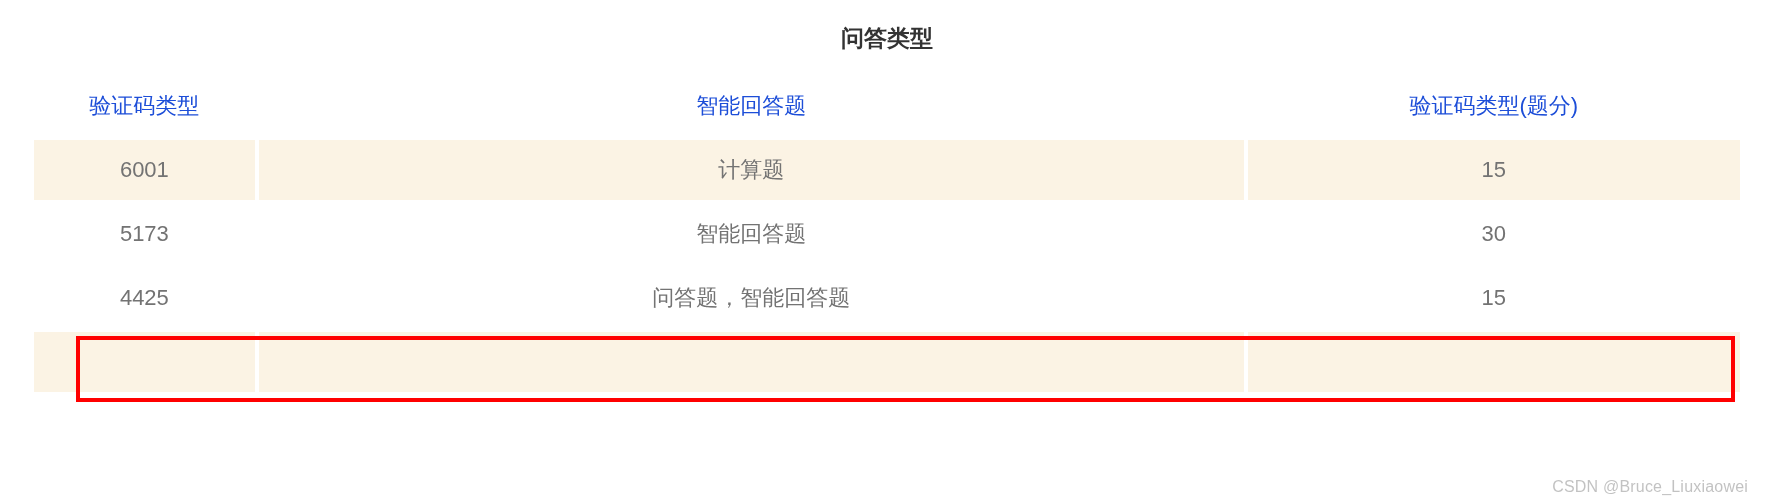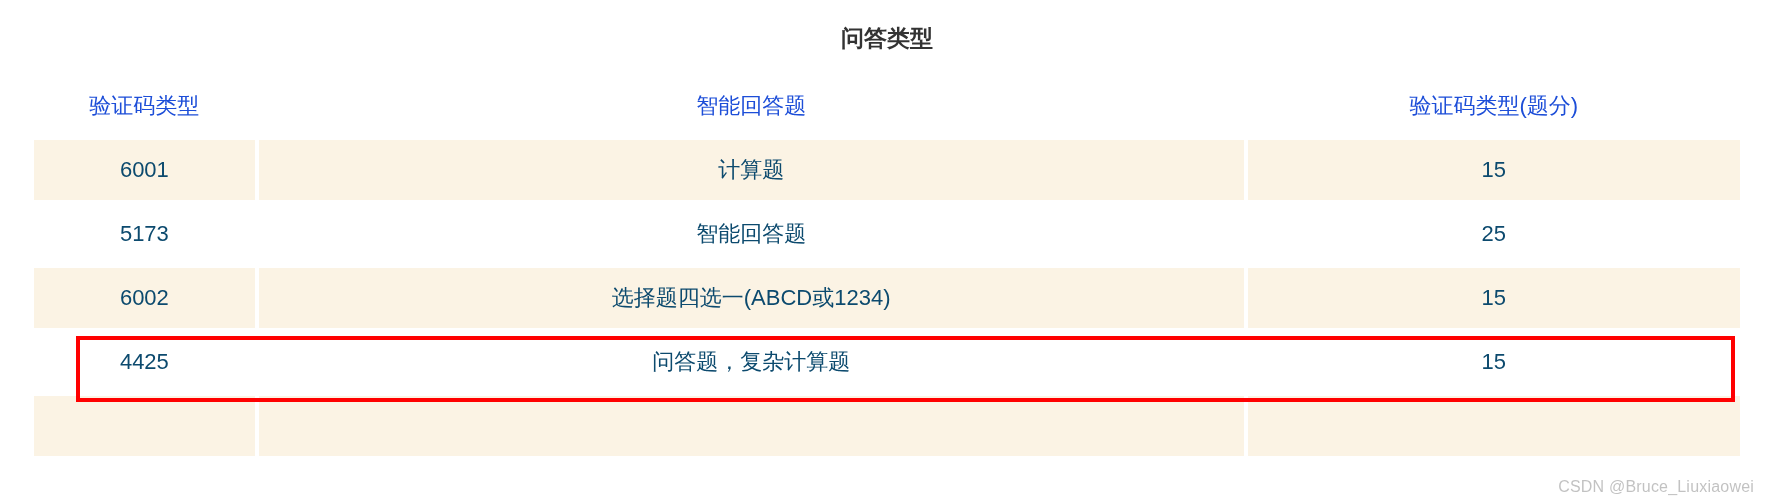--- a/index.html
+++ b/index.html
@@ -20,21 +20,21 @@
     width: 100%;
     border-collapse: separate;
     border-spacing: 4px 4px;
     table-layout: fixed;
   }
   th, td {
     text-align: center;
     vertical-align: middle;
     font-weight: 400;
     background: #ffffff;
-    color: #0c4a6e;
+    color: #737373;
   }
   th.title {
     height: 68px;
     font-size: 23px;
     font-weight: 700;
     color: #333333;
   }
   th.col {
     height: 60px;
     font-size: 22px;
@@ -48,21 +48,21 @@
   col.c1 { width: 13%; }
   col.c2 { width: 58%; }
   col.c3 { width: 29%; }
   .highlight-box {
     position: absolute;
     border: 4px solid #ff0000;
     pointer-events: none;
   }
   .watermark {
     position: absolute;
-    right: 20px;
+    right: 26px;
     bottom: 4px;
     font-size: 16px;
     color: rgba(120,120,120,0.45);
     letter-spacing: 0.2px;
     font-family: Arial, sans-serif;
   }
 </style>
 </head>
 <body>
 
@@ -85,30 +85,25 @@
     </thead>
     <tbody>
       <tr class="stripe">
         <td>6001</td>
         <td>计算题</td>
         <td>15</td>
       </tr>
       <tr>
         <td>5173</td>
         <td>智能回答题</td>
-        <td>25</td>
-      </tr>
-      <tr class="stripe">
-        <td>6002</td>
-        <td>选择题四选一(ABCD或1234)</td>
-        <td>15</td>
+        <td>30</td>
       </tr>
       <tr>
         <td>4425</td>
-        <td>问答题，复杂计算题</td>
+        <td>问答题，智能回答题</td>
         <td>15</td>
       </tr>
       <tr class="stripe">
         <td>&nbsp;</td>
         <td>&nbsp;</td>
         <td>&nbsp;</td>
       </tr>
     </tbody>
   </table>
   <div class="highlight-box" style="left:76px; top:336px; width:1659px; height:66px;"></div>

